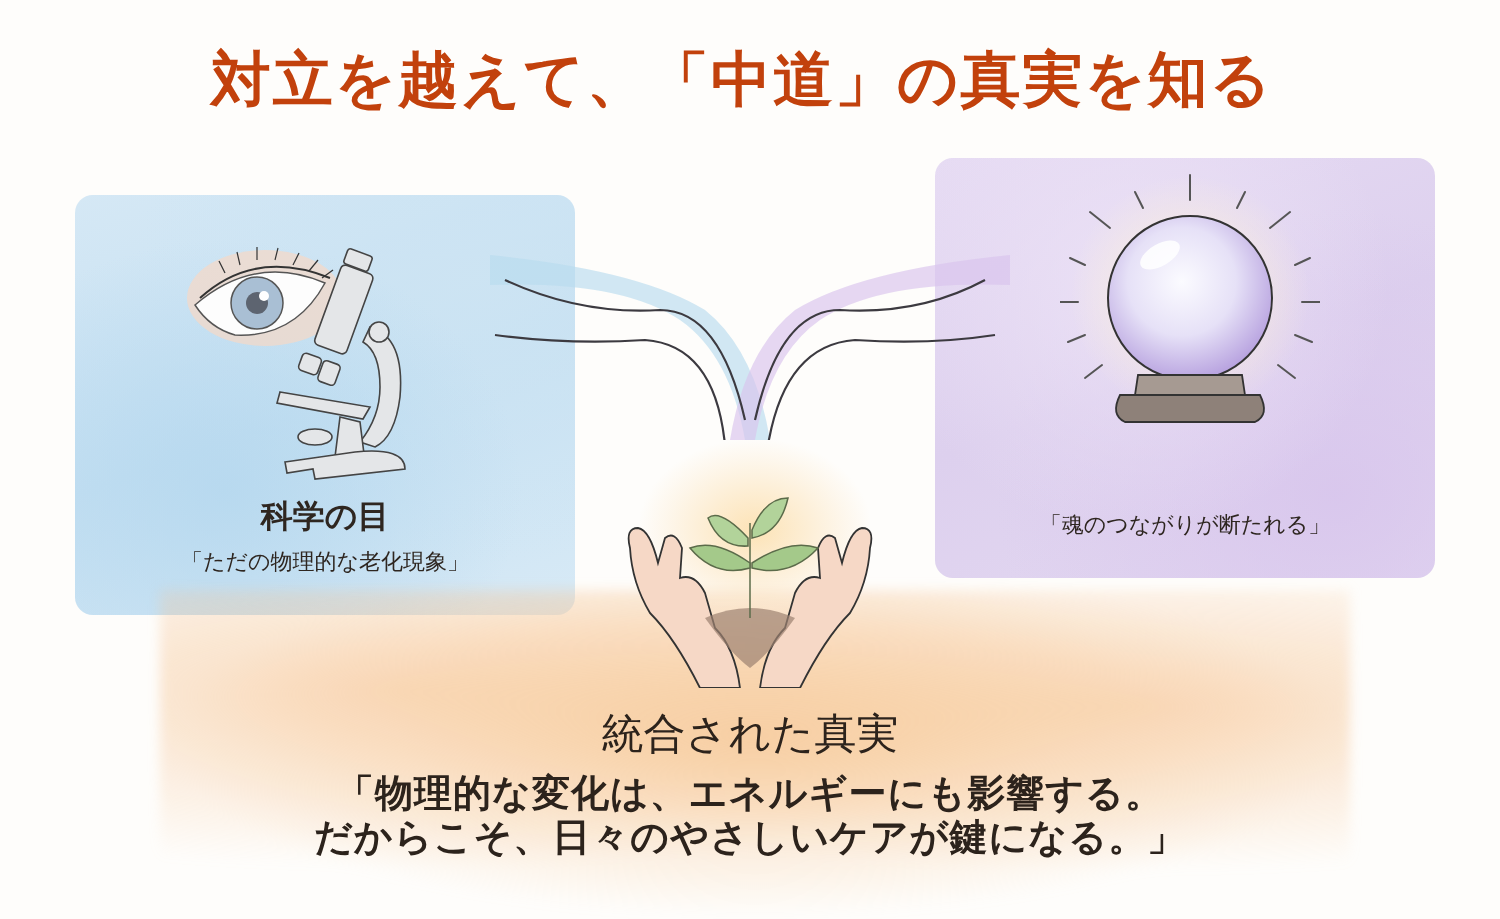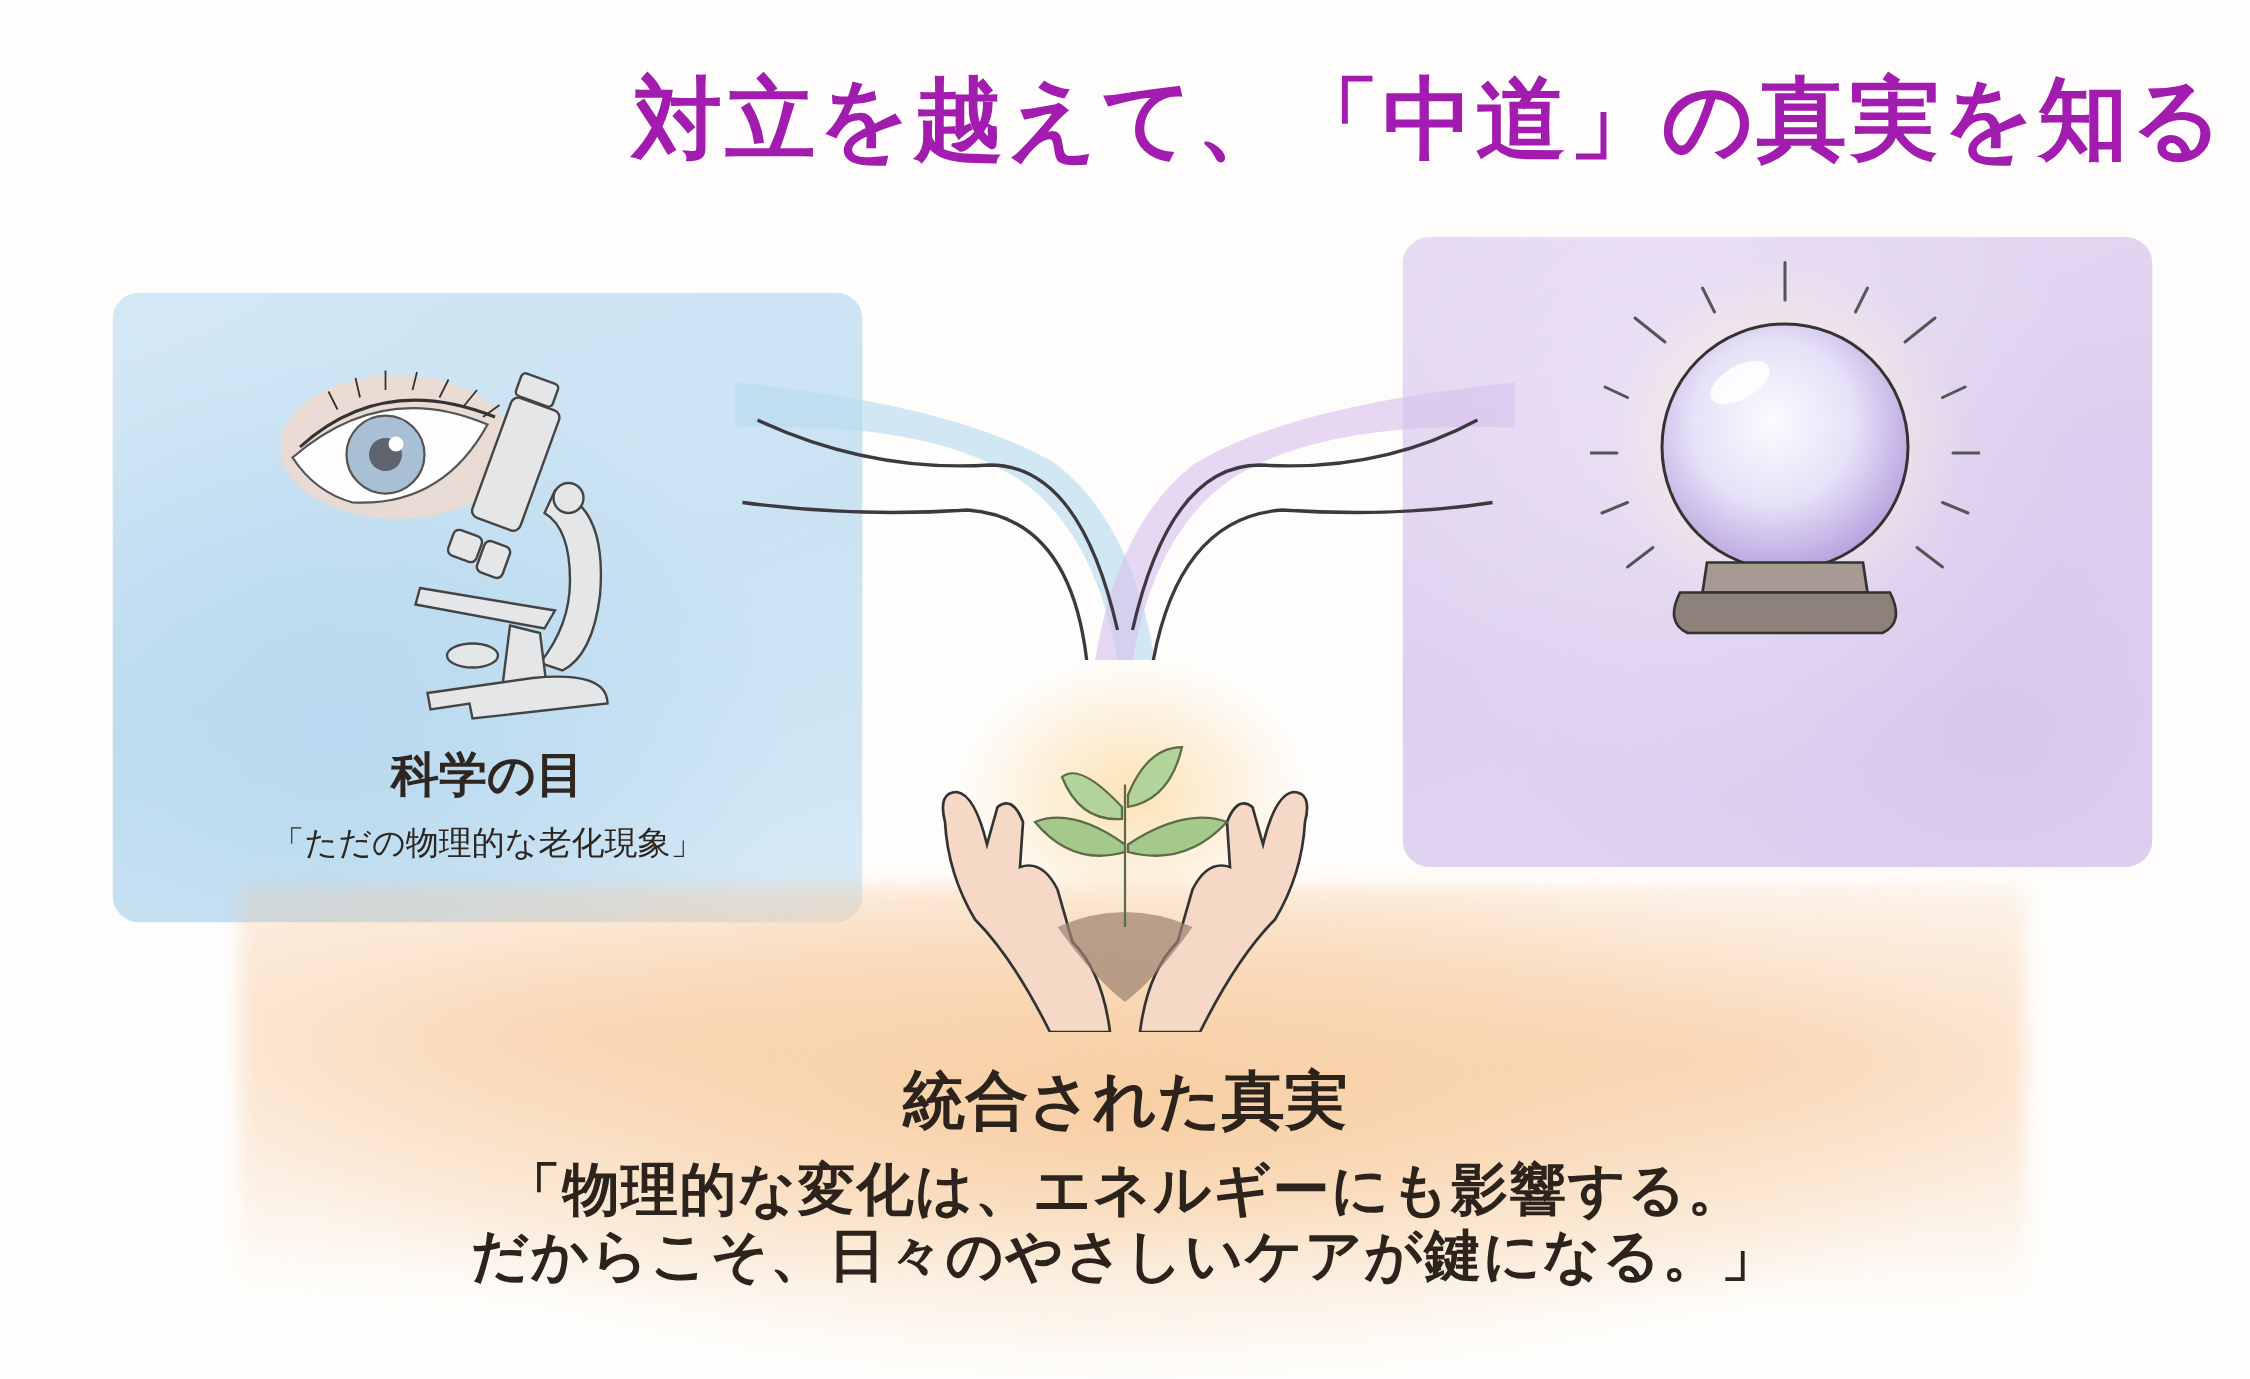--- a/index.html
+++ b/index.html
@@ -3,22 +3,22 @@
 <meta charset="utf-8">
 <style>
   html, body { margin:0; padding:0; }
   body {
     width:1500px; height:919px; overflow:hidden; position:relative;
     background:#fefdfb;
     font-family:"DejaVu Sans","Liberation Sans",sans-serif;
     color:#2e2620;
   }
   .title {
-    position:absolute; left:0; top:40px; width:1484px; text-align:right;
-    font-size:60px; font-weight:bold; letter-spacing:2px; color:#a21caf;
+    position:absolute; left:0; top:40px; width:1484px; text-align:center;
+    font-size:60px; font-weight:bold; letter-spacing:2px; color:#c2410c;
   }
   .panel {
     position:absolute; top:158px; width:500px; height:420px; border-radius:18px;
   }
   .panel.science {
     left:75px;
     background:
       radial-gradient(ellipse at 30% 70%, rgba(180,215,238,0.8), transparent 60%),
       radial-gradient(ellipse at 80% 20%, rgba(205,228,243,0.9), transparent 60%),
       linear-gradient(160deg,#d5e8f5 0%,#c5e0f2 50%,#d8eaf6 100%);
@@ -39,21 +39,21 @@
   .bottom-wash {
     position:absolute; left:160px; top:590px; width:1190px; height:329px;
     background:
       radial-gradient(ellipse at 50% 45%, rgba(246,200,150,0.75), transparent 70%),
       radial-gradient(ellipse at 20% 30%, rgba(246,196,148,0.6), transparent 55%),
       radial-gradient(ellipse at 82% 35%, rgba(246,196,148,0.6), transparent 55%);
     filter:blur(6px);
   }
   .integrated-heading {
     position:absolute; left:0; top:706px; width:1500px; text-align:center;
-    font-size:42px; font-weight:bold; color:#2c231c;
+    font-size:42px; font-weight:normal; color:#2c231c;
   }
   .integrated-line {
     position:absolute; left:0; width:1500px; text-align:center;
     font-size:38px; font-weight:bold; color:#2c231c; letter-spacing:1px;
   }
   .line1 { top:768px; }
   .line2 { top:812px; }
   .art { position:absolute; }
   .glow {
     position:absolute; left:640px; top:440px; width:230px; height:180px;
@@ -128,20 +128,21 @@
       <line x1="8" y1="172" x2="25" y2="165"></line>
         <line x1="252" y1="172" x2="235" y2="165"></line>
       <line x1="25" y1="208" x2="42" y2="195"></line>
         <line x1="235" y1="208" x2="218" y2="195"></line>
     </g>
     <circle cx="130" cy="128" r="82" fill="url(#orb)" stroke="#333" stroke-width="2"></circle>
     <ellipse cx="100" cy="85" rx="22" ry="11" fill="#fff" opacity="0.85" transform="rotate(-30 100 85)"></ellipse>
     <path d="M78 205 L182 205 L185 225 L75 225 Z" fill="#a69a92" stroke="#333" stroke-width="1.8"></path>
     <path d="M60 225 L200 225 Q210 245 195 252 L65 252 Q50 245 60 225 Z" fill="#8e8179" stroke="#333" stroke-width="1.8"></path>
   </svg>
+  <div class="panel-label panel-quote">「魂のつながりが断たれる」</div>
 </div>
 
 <svg class="art" style="left:470px;top:240px" width="560" height="200" viewBox="0 0 560 200">
   <path d="M20 45 Q150 40 210 80 Q260 115 275 200 L300 200 Q285 110 235 70 Q170 30 20 15 Z" fill="#b8dbee" opacity="0.65"></path>
   <path d="M540 45 Q410 40 350 80 Q300 115 285 200 L260 200 Q275 110 325 70 Q390 30 540 15 Z" fill="#d9c3ec" opacity="0.65"></path>
   <g fill="none" stroke="#3c3a40" stroke-width="2.2">
     <path d="M35 40 Q110 75 190 70 Q250 70 275 180"></path>
     <path d="M25 95 Q100 105 175 100 Q245 105 255 205"></path>
     <path d="M515 40 Q450 75 370 70 Q310 70 285 180"></path>
     <path d="M525 95 Q460 105 385 100 Q315 105 298 205"></path>

